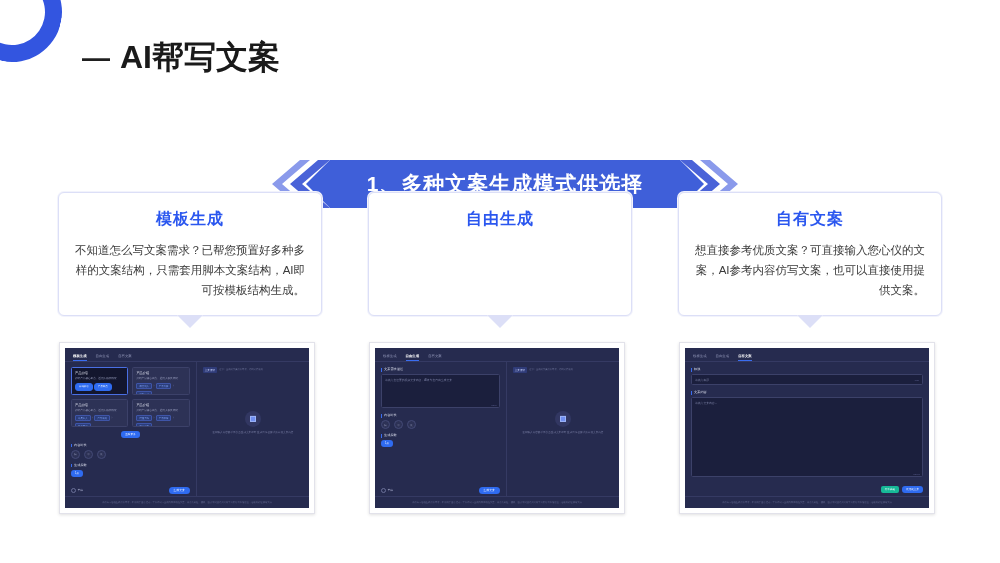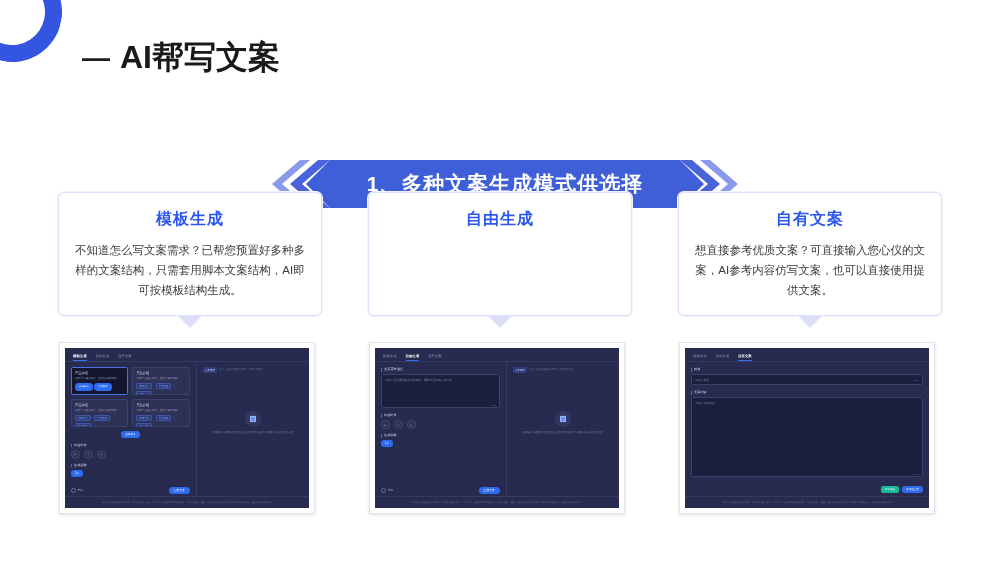--- a/index.html
+++ b/index.html
@@ -140,21 +140,21 @@
   .card-title {
     text-align: center;
     color: #2b57ef;
     font-size: 16px;
     font-weight: bold;
     margin-top: 16px;
     letter-spacing: 1px;
   }
   .card-desc {
     margin: 10px 16px 0 16px;
-    text-align: center;
+    text-align: right;
     color: #3a3a3a;
     font-size: 11.5px;
     line-height: 1.75;
   }
   .card-tail {
     position: absolute;
     left: 50%;
     margin-left: -13px;
     bottom: -13px;
     width: 26px;

